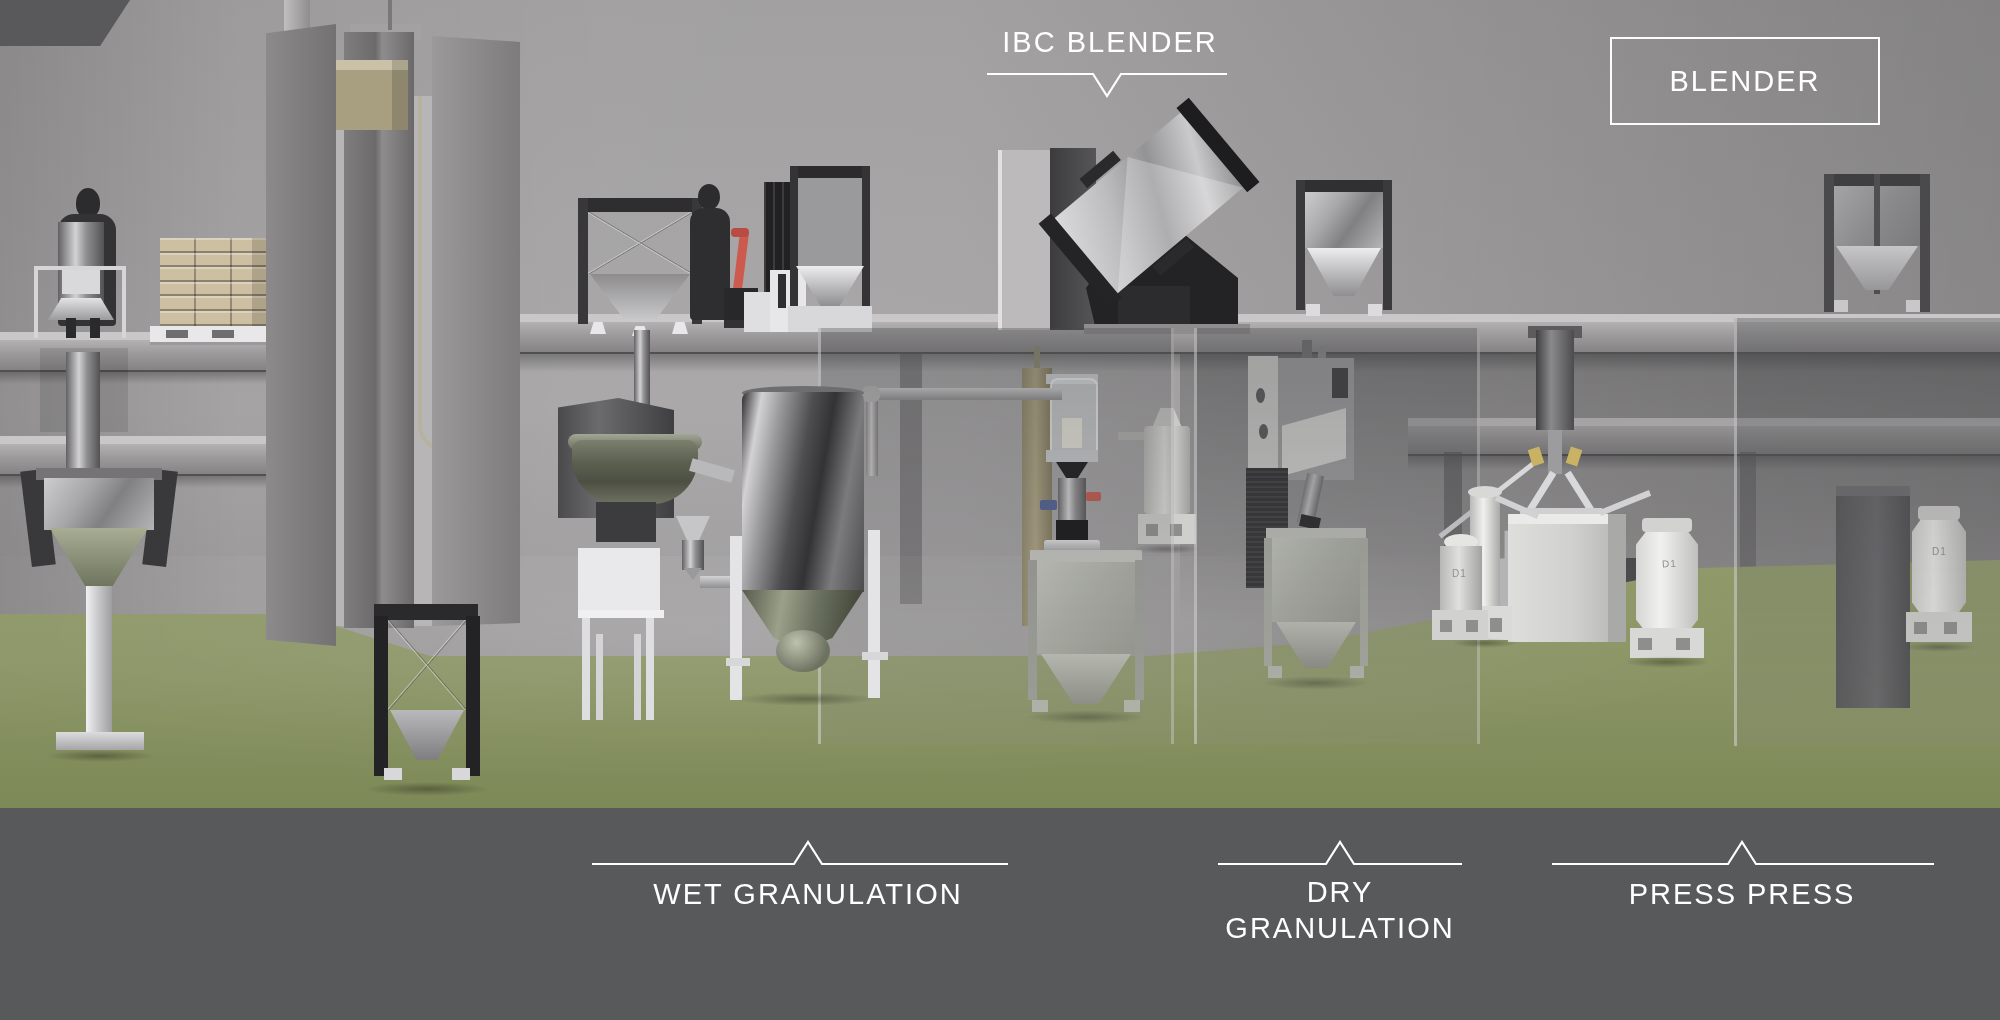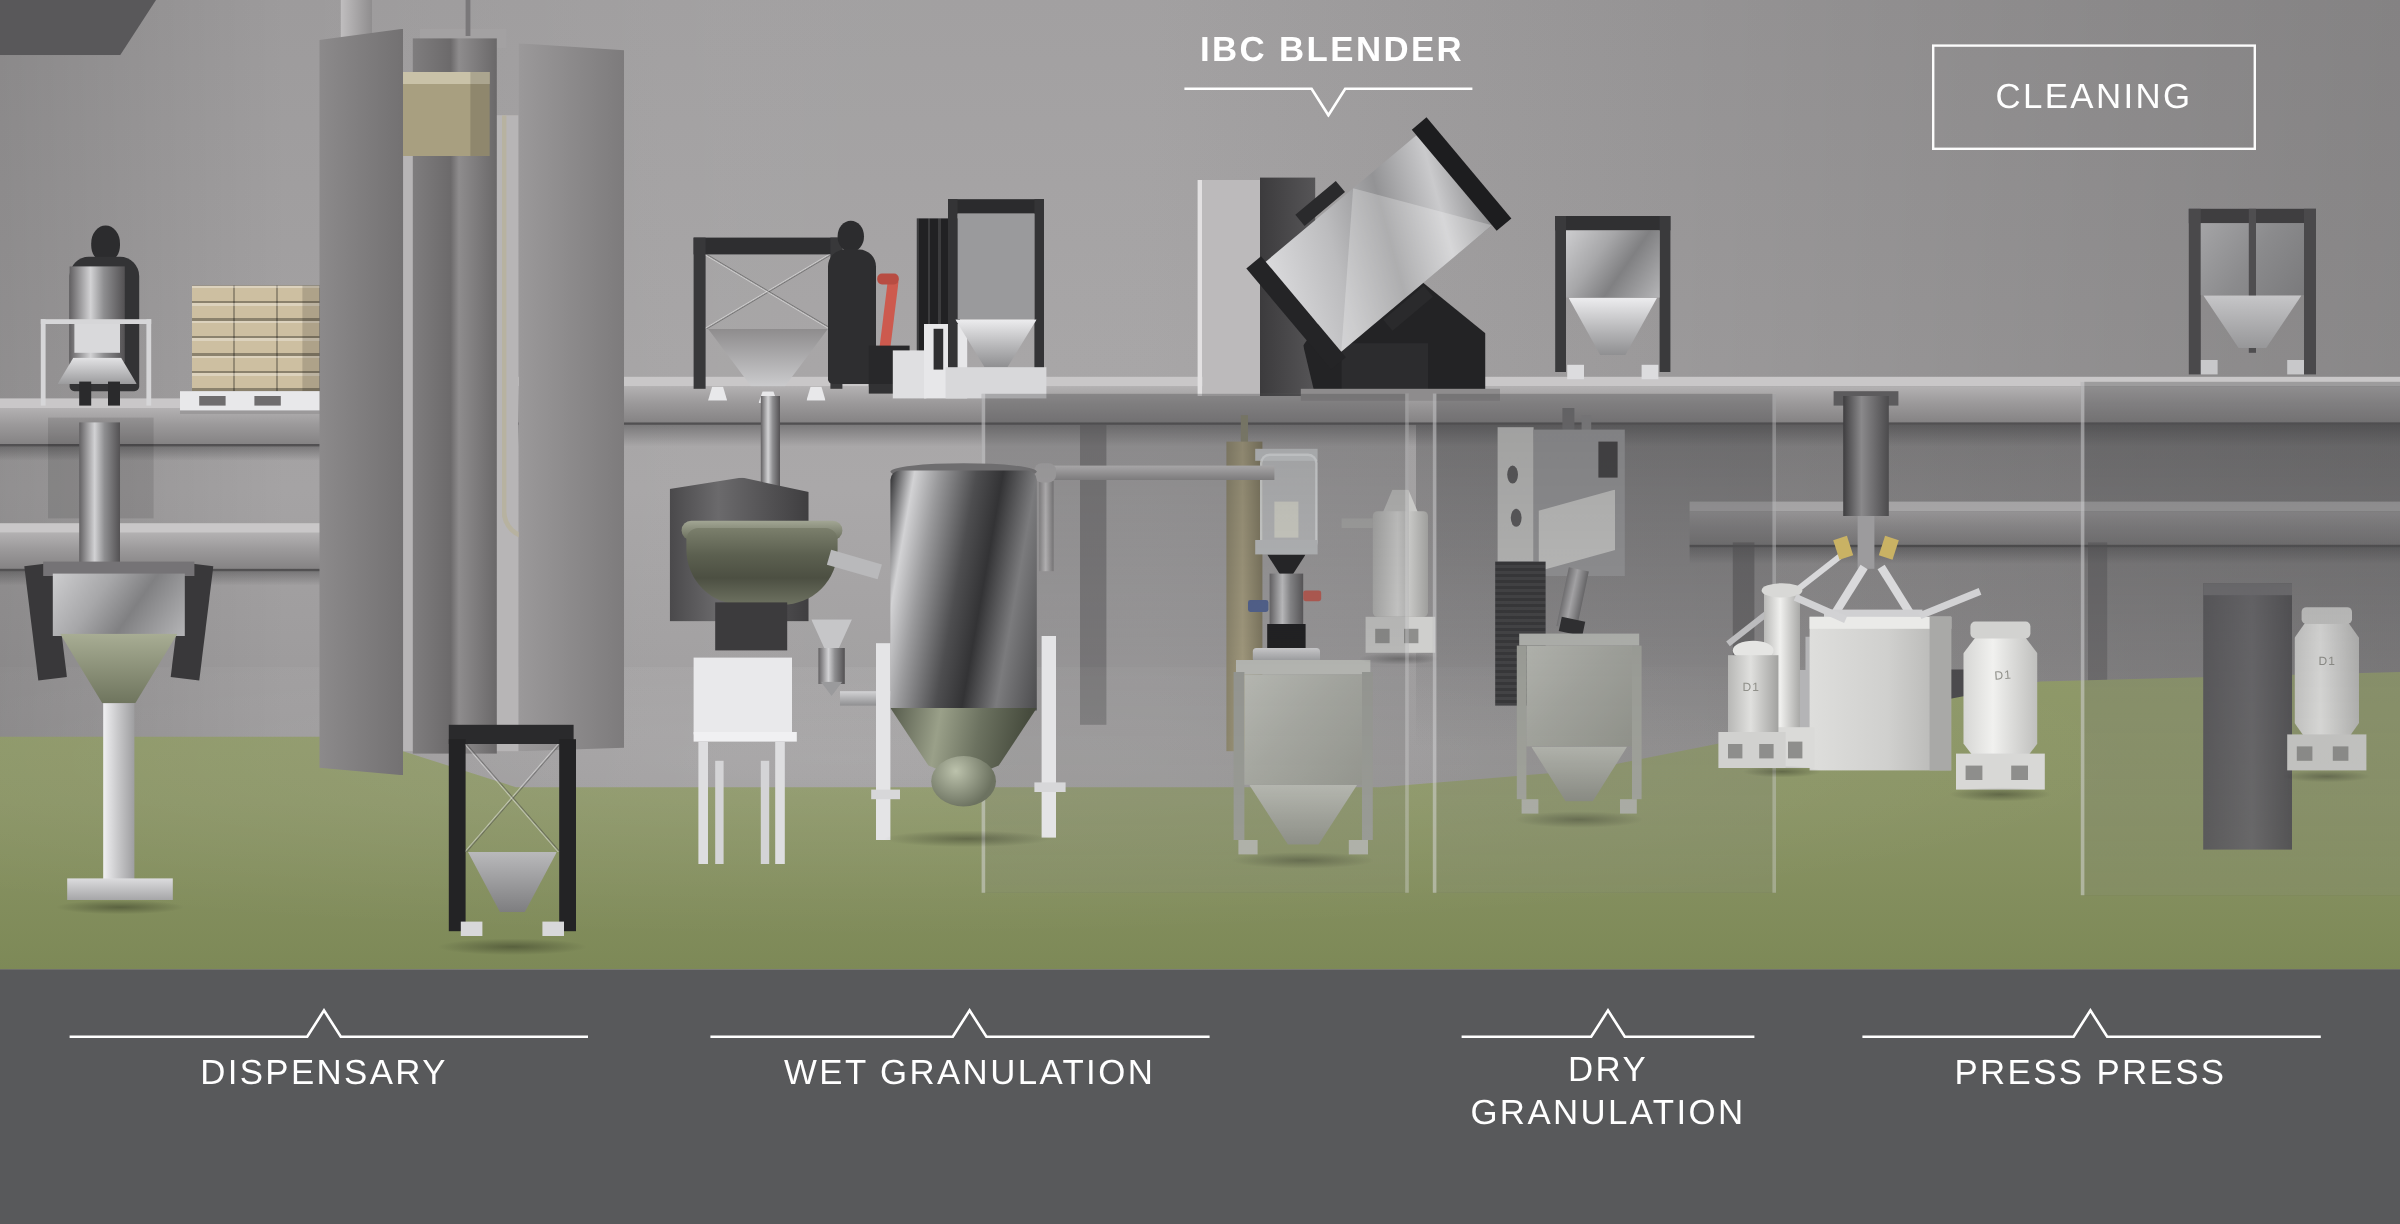--- a/index.html
+++ b/index.html
@@ -412,26 +412,20 @@
     <div class="a ibcmetal xseam" style="left:18px;top:20px;width:78px;height:90px;"></div>
     <div class="a hopper" style="left:20px;top:110px;width:74px;height:50px;
       background:linear-gradient(180deg,#b9b9bb,#7e7e80);"></div>
     <div class="a" style="left:14px;top:168px;width:18px;height:12px;background:#d8d8da;"></div>
     <div class="a" style="left:82px;top:168px;width:18px;height:12px;background:#d8d8da;"></div>
     <div class="a shadow" style="left:-6px;top:182px;width:126px;height:14px;"></div>
   </div>
 
   <div class="a" style="left:0;top:808px;width:2000px;height:212px;background:#58595b;"></div>
 
-  <div class="a" style="left:56px;top:840px;width:436px;height:120px;">
-    <svg class="callout-line" width="436" height="26" viewBox="0 0 436 26" style="position:absolute;left:0;top:0;">
-      <path d="M2,24 H200 L214,2 L228,24 H434"></path>
-    </svg>
-    <div class="a callout-label" style="left:14px;top:36px;width:400px;">DISPENSARY</div>
-  </div>
 
   <div class="a" style="left:590px;top:840px;width:420px;height:120px;">
     <svg class="callout-line" width="420" height="26" viewBox="0 0 420 26" style="position:absolute;left:0;top:0;">
       <path d="M2,24 H204 L218,2 L232,24 H418"></path>
     </svg>
     <div class="a callout-label" style="left:-32px;top:36px;width:500px;">WET GRANULATION</div>
   </div>
 
   <div class="a" style="left:1216px;top:840px;width:248px;height:140px;">
     <svg class="callout-line" width="248" height="26" viewBox="0 0 248 26" style="position:absolute;left:0;top:0;">
@@ -441,23 +435,23 @@
   </div>
 
   <div class="a" style="left:1550px;top:840px;width:386px;height:120px;">
     <svg class="callout-line" width="386" height="26" viewBox="0 0 386 26" style="position:absolute;left:0;top:0;">
       <path d="M2,24 H178 L192,2 L206,24 H384"></path>
     </svg>
     <div class="a callout-label" style="left:-8px;top:36px;width:400px;">PRESS PRESS</div>
   </div>
 
   <div class="a" style="left:940px;top:24px;width:340px;height:100px;">
-    <div class="a callout-label" style="left:0;top:0;width:340px;font-weight:bold;">IBC BLENDER</div>
+    <div class="a callout-label" style="left:0;top:0;width:340px;">IBC BLENDER</div>
     <svg class="callout-line" width="244" height="26" viewBox="0 0 244 26" style="position:absolute;left:45px;top:48px;">
       <path d="M2,2 H108 L122,24 L136,2 H242"></path>
     </svg>
   </div>
 
   <div class="a" id="cleaning-btn" style="left:1610px;top:37px;width:266px;height:84px;">
-    <span>CLEANING</span>
+    <span>BLENDER</span>
   </div>
 
 </div>
 
 </body></html>

